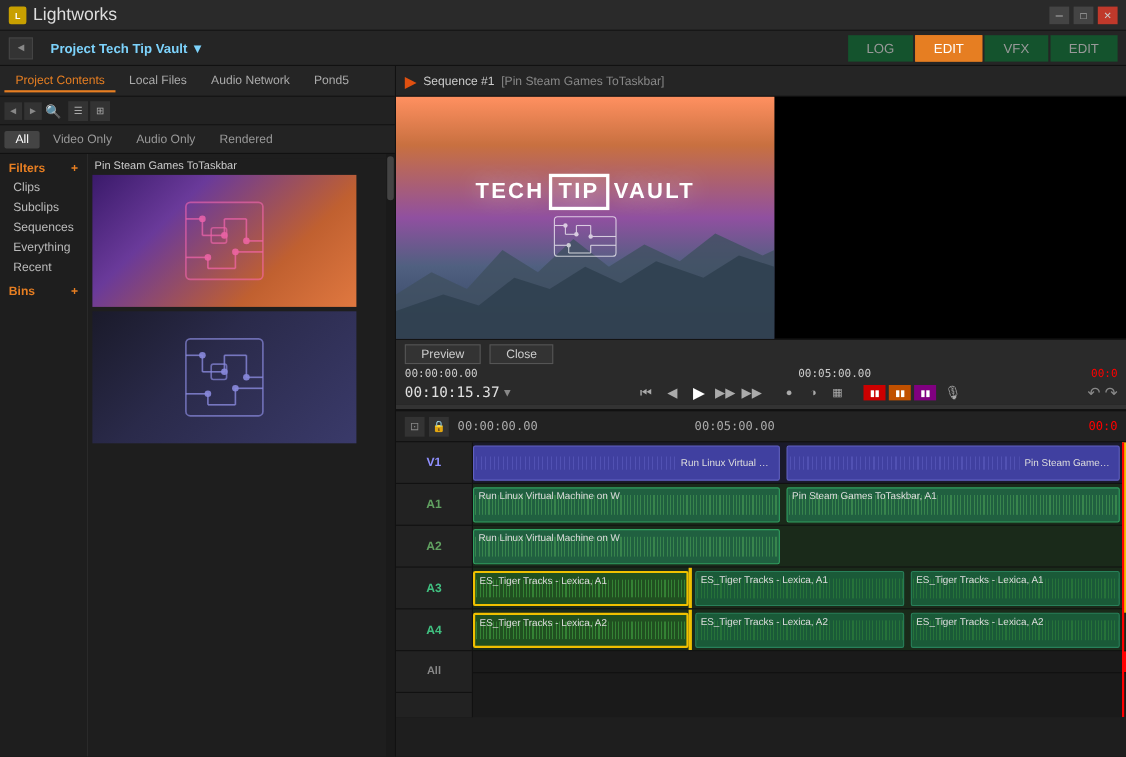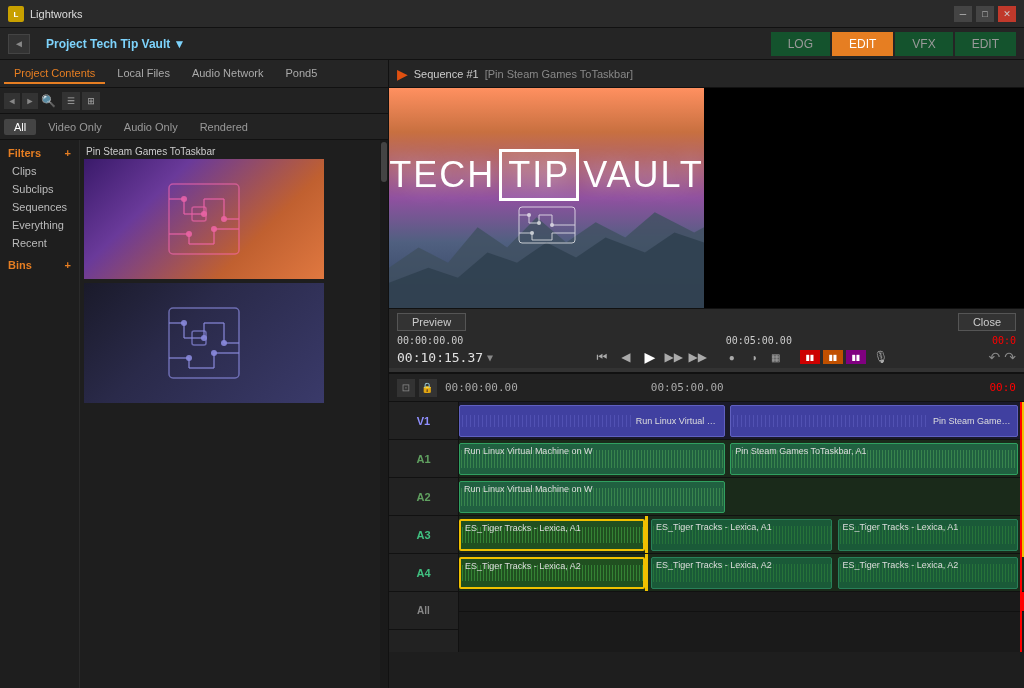--- a/index.html
+++ b/index.html
@@ -31,21 +31,21 @@
       border-radius: 2px;
       display: flex;
       align-items: center;
       justify-content: center;
       font-size: 8px;
       color: #fff;
       font-weight: bold;
     }
     #title-bar .app-title {
       color: #ddd;
-      font-size: 11px;
+      font-size: 16px;
       flex: 1;
     }
     #title-bar .win-controls {
       display: flex;
       gap: 4px;
     }
     #title-bar .win-btn {
       width: 18px;
       height: 16px;
       background: #444;
@@ -115,21 +115,21 @@
     }
 
     
     #main {
       display: flex;
       height: calc(688px - 28px - 32px);
     }
 
     
     #left-panel {
-      width: 389px;
+      width: 360px;
       background: #1e1e1e;
       border-right: 1px solid #111;
       display: flex;
       flex-direction: column;
     }
 
     
     #project-tabs {
       height: 28px;
       background: #252525;
@@ -339,22 +339,22 @@
       display: flex;
       align-items: center;
       justify-content: center;
     }
     #preview-logo {
       position: relative;
       z-index: 2;
       text-align: center;
     }
     #preview-logo .logo-text {
-      font-size: 36px;
-      font-weight: 400;
+      font-size: 20px;
+      font-weight: 700;
       color: #ffffff;
       letter-spacing: 2px;
       text-shadow: 0 0 20px rgba(255,255,255,0.5);
       display: flex;
       align-items: center;
       gap: 4px;
     }
     .logo-box {
       display: inline-block;
       border: 3px solid #fff;
@@ -371,21 +371,21 @@
       height: 60px;
       background: #2a2a2a;
       border-top: 1px solid #111;
       display: flex;
       flex-direction: column;
       padding: 4px 8px;
     }
     .preview-btns {
       display: flex;
       align-items: center;
-      justify-content: space-between;
+      justify-content: flex-start;
       gap: 8px;
       margin-bottom: 4px;
     }
     .preview-btn {
       padding: 2px 14px;
       background: #333;
       border: 1px solid #555;
       color: #ccc;
       cursor: pointer;
       font-size: 11px;

